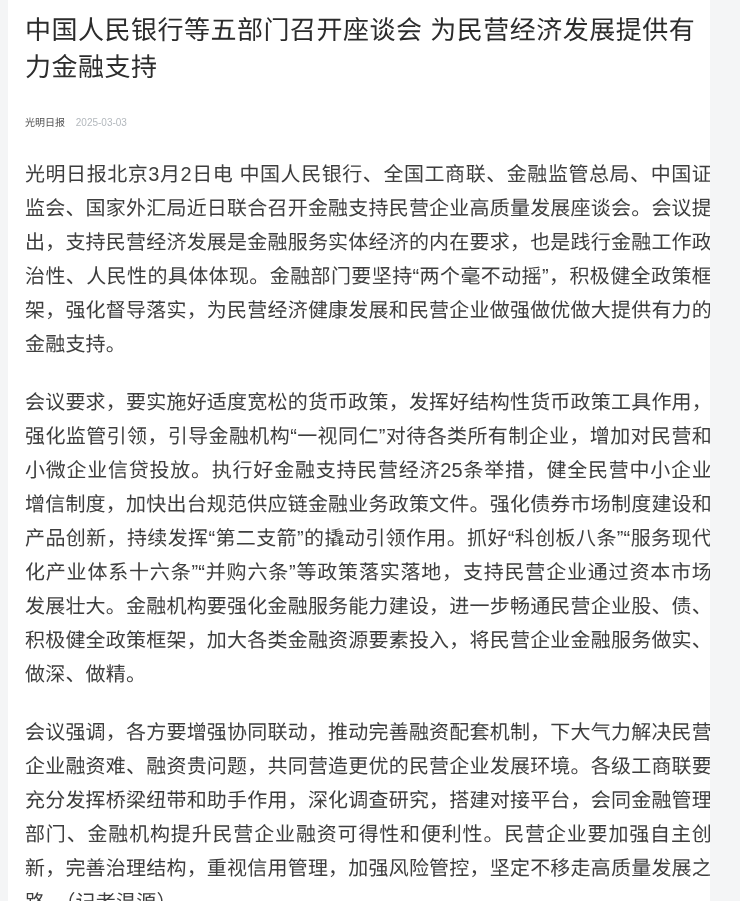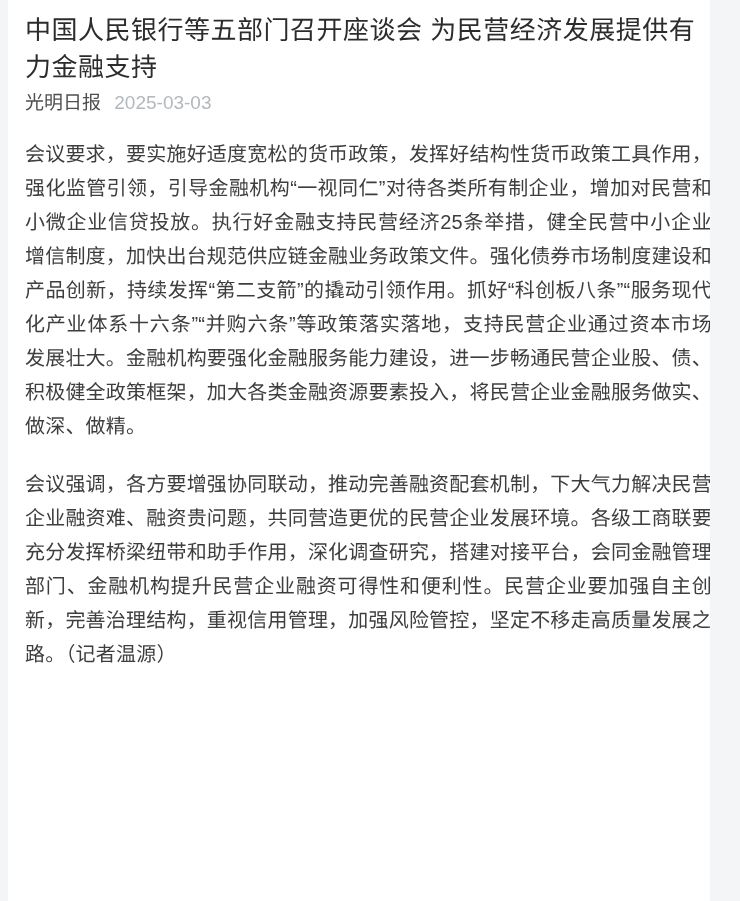--- a/index.html
+++ b/index.html
@@ -26,22 +26,22 @@
   }
   .article-title {
     margin: 0;
     font-size: 26px;
     font-weight: 400;
     line-height: 37px;
     color: #2c2c2c;
     letter-spacing: 0.5px;
   }
   .article-meta {
-    margin-top: 7px;
-    font-size: 19px;
+    margin-top: 27px;
+    font-size: 10px;
     line-height: 20px;
   }
   .article-source {
     color: #4f4f4f;
   }
   .article-date {
     color: #b3b8bd;
     margin-left: 8px;
   }
   .article-body p {
@@ -60,18 +60,19 @@
   <div class="article-card">
 
     <h1 class="article-title">中国人民银行等五部门召开座谈会 为民营经济发展提供有力金融支持</h1>
 
     <div class="article-meta">
       <span class="article-source">光明日报</span>
       <span class="article-date">2025-03-03</span>
     </div>
 
     <div class="article-body">
+      <p>光明日报北京3月2日电 中国人民银行、全国工商联、金融监管总局、中国证监会、国家外汇局近日联合召开金融支持民营企业高质量发展座谈会。会议提出，支持民营经济发展是金融服务实体经济的内在要求，也是践行金融工作政治性、人民性的具体体现。金融部门要坚持“两个毫不动摇”，积极健全政策框架，强化督导落实，为民营经济健康发展和民营企业做强做优做大提供有力的金融支持。</p>
       <p>会议要求，要实施好适度宽松的货币政策，发挥好结构性货币政策工具作用，强化监管引领，引导金融机构“一视同仁”对待各类所有制企业，增加对民营和小微企业信贷投放。执行好金融支持民营经济25条举措，健全民营中小企业增信制度，加快出台规范供应链金融业务政策文件。强化债券市场制度建设和产品创新，持续发挥“第二支箭”的撬动引领作用。抓好“科创板八条”“服务现代化产业体系十六条”“并购六条”等政策落实落地，支持民营企业通过资本市场发展壮大。金融机构要强化金融服务能力建设，进一步畅通民营企业股、债、积极健全政策框架，加大各类金融资源要素投入，将民营企业金融服务做实、做深、做精。</p>
       <p>会议强调，各方要增强协同联动，推动完善融资配套机制，下大气力解决民营企业融资难、融资贵问题，共同营造更优的民营企业发展环境。各级工商联要充分发挥桥梁纽带和助手作用，深化调查研究，搭建对接平台，会同金融管理部门、金融机构提升民营企业融资可得性和便利性。民营企业要加强自主创新，完善治理结构，重视信用管理，加强风险管控，坚定不移走高质量发展之路。（记者温源）</p>
     </div>
 
   </div>
 </div>
 
 </body></html>

